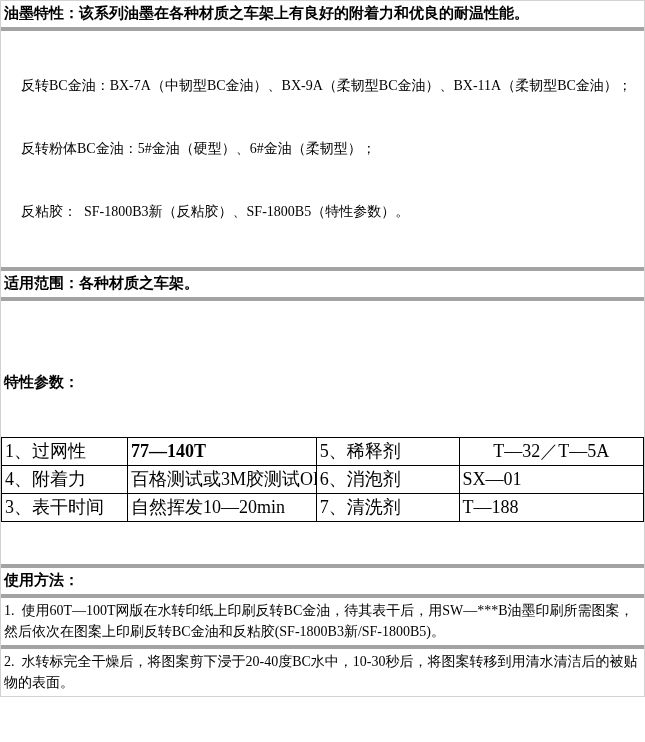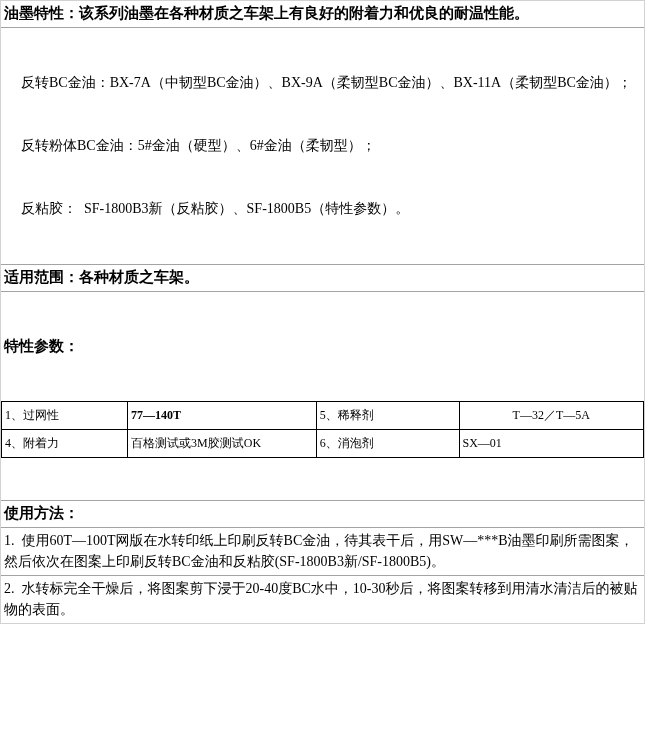--- a/index.html
+++ b/index.html
@@ -12,21 +12,21 @@
     font-family: "Liberation Serif", "DejaVu Serif", serif;
     color: #000000;
   }
   .doc {
     width: 645px;
     box-sizing: border-box;
     border: 1px solid #d2d2d2;
     background: #ffffff;
   }
   .row {
-    border-bottom: 1px solid #a3a3a3;
+    border-bottom: 4px solid #a3a3a3;
     padding: 2px 3px 3px 3px;
     font-size: 14px;
     line-height: 21px;
     white-space: pre-wrap;
     word-break: break-all;
   }
   .row:last-child {
     border-bottom: none;
   }
   .bold {
@@ -37,31 +37,32 @@
     padding-left: 17px;
   }
   .params-row {
     padding: 0;
   }
   .params-heading {
     font-weight: bold;
     font-size: 15px;
     line-height: 21px;
     padding: 2px 3px;
+    margin-top: 27px;
   }
   table.params {
     width: 100%;
     border-collapse: collapse;
     table-layout: fixed;
   }
   table.params td {
     border: 1px solid #000000;
     height: 27px;
     padding: 0 3px;
-    font-size: 12px;
+    font-size: 18px;
     vertical-align: middle;
     overflow: hidden;
     white-space: nowrap;
   }
   .col-label1 { width: 19.4%; }
   .col-value1 { width: 29.6%; font-weight: bold; }
   .col-label2 { width: 22.1%; font-family: Liberation Serif, serif; }
   .col-value2 { width: 28.9%; text-align: center; }
 </style>
 </head>
@@ -87,20 +88,26 @@
         <td class="col-value1">77—140T</td>
         <td class="col-label2">5、稀释剂</td>
         <td class="col-value2">T—32／T—5A</td>
       </tr>
       <tr>
         <td>4、附着力</td>
         <td>百格测试或3M胶测试OK</td>
         <td>6、消泡剂</td>
         <td>SX—01</td>
       </tr>
+      <tr>
+        <td>3、表干时间</td>
+        <td>自然挥发10—20min</td>
+        <td>7、清洗剂</td>
+        <td>T—188</td>
+      </tr>
     </tbody></table>
   </div>
 
   <div class="row bold">使用方法：</div>
 
   <div class="row">1.  使用60T—100T网版在水转印纸上印刷反转BC金油，待其表干后，用SW—***B油墨印刷所需图案，然后依次在图案上印刷反转BC金油和反粘胶(SF-1800B3新/SF-1800B5)。</div>
   <div class="row">2.  水转标完全干燥后，将图案剪下浸于20-40度BC水中，10-30秒后，将图案转移到用清水清洁后的被贴物的表面。</div>
 
 </div>
 

